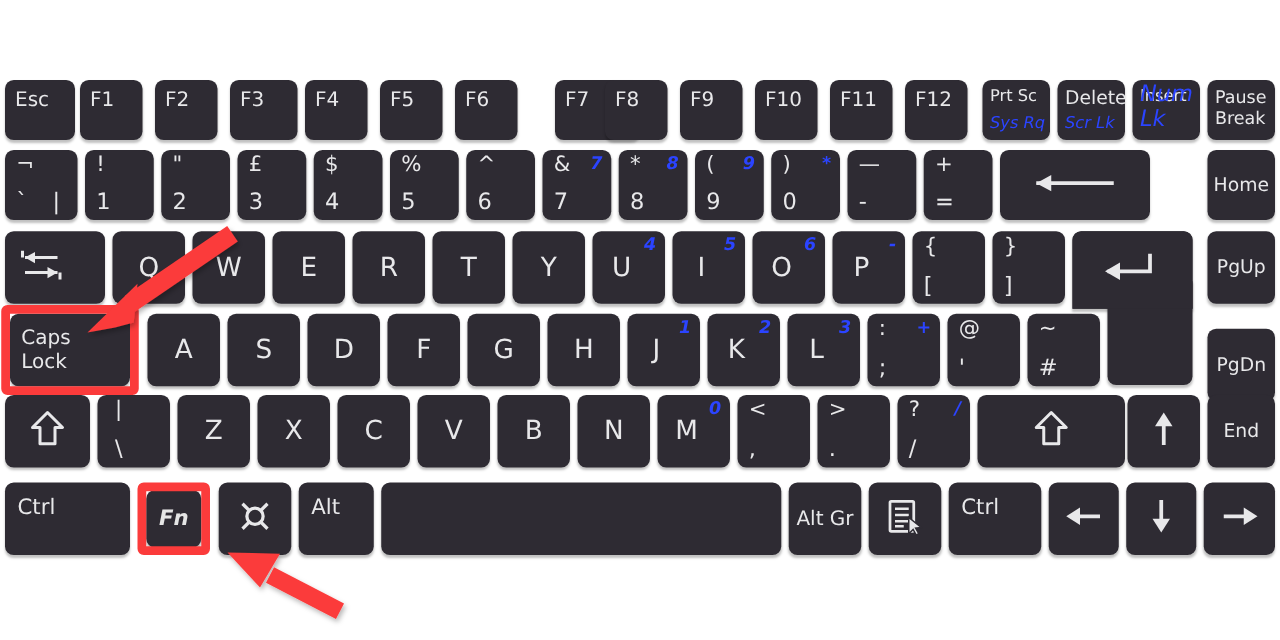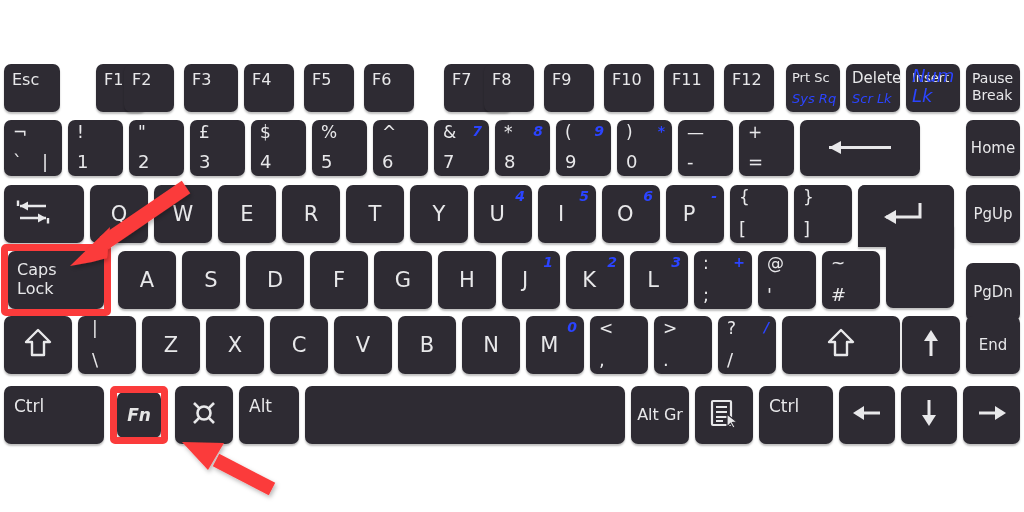--- a/index.html
+++ b/index.html
@@ -120,21 +120,21 @@
   }
 </style>
 </head>
 <body>
 
 <div id="keyboard">
 
   <div class="key" style="left:4px;top:64px;width:56px;height:48px;">
     <span class="lg-tl">Esc</span>
   </div>
-  <div class="key" style="left:64px;top:64px;width:50px;height:48px;margin-left:32px;">
+  <div class="key" style="left:64px;top:64px;width:50px;height:48px;">
     <span class="lg-tl">F1</span>
   </div>
   <div class="key" style="left:124px;top:64px;width:50px;height:48px;">
     <span class="lg-tl">F2</span>
   </div>
   <div class="key" style="left:184px;top:64px;width:54px;height:48px;">
     <span class="lg-tl">F3</span>
   </div>
   <div class="key" style="left:244px;top:64px;width:50px;height:48px;">
     <span class="lg-tl">F4</span>

